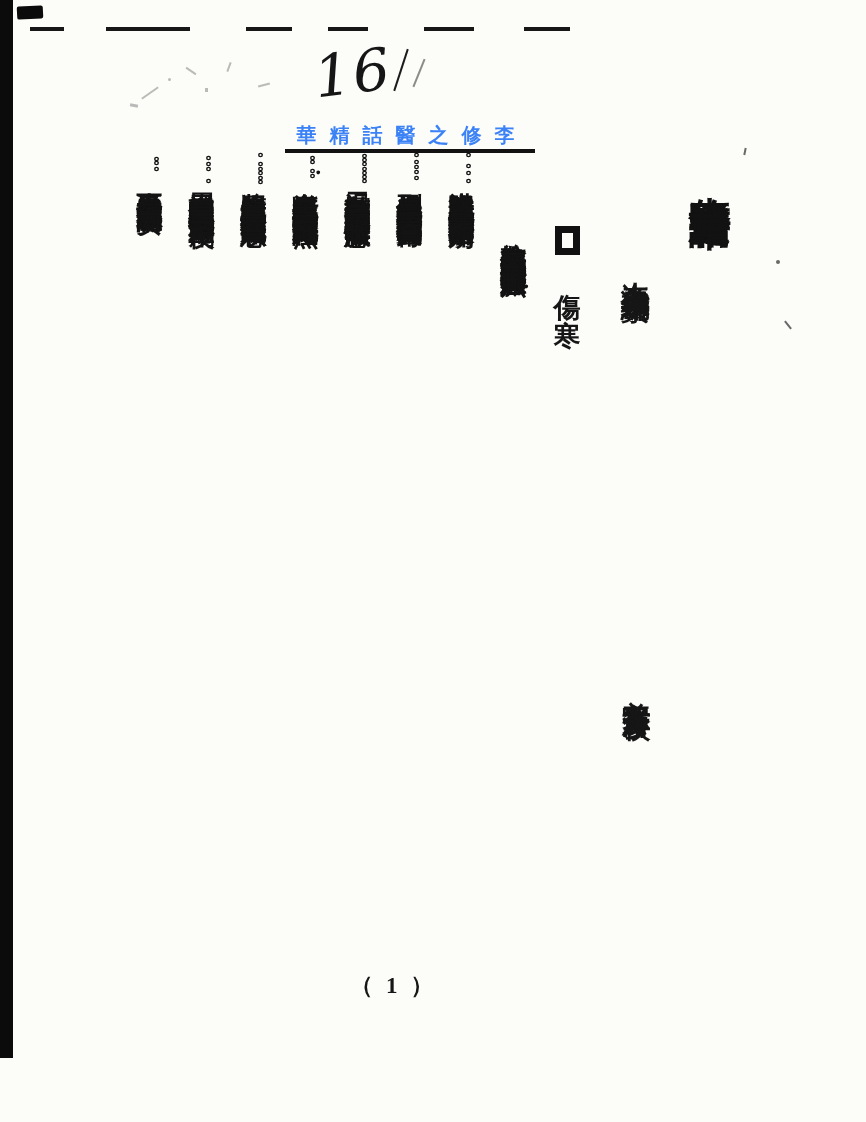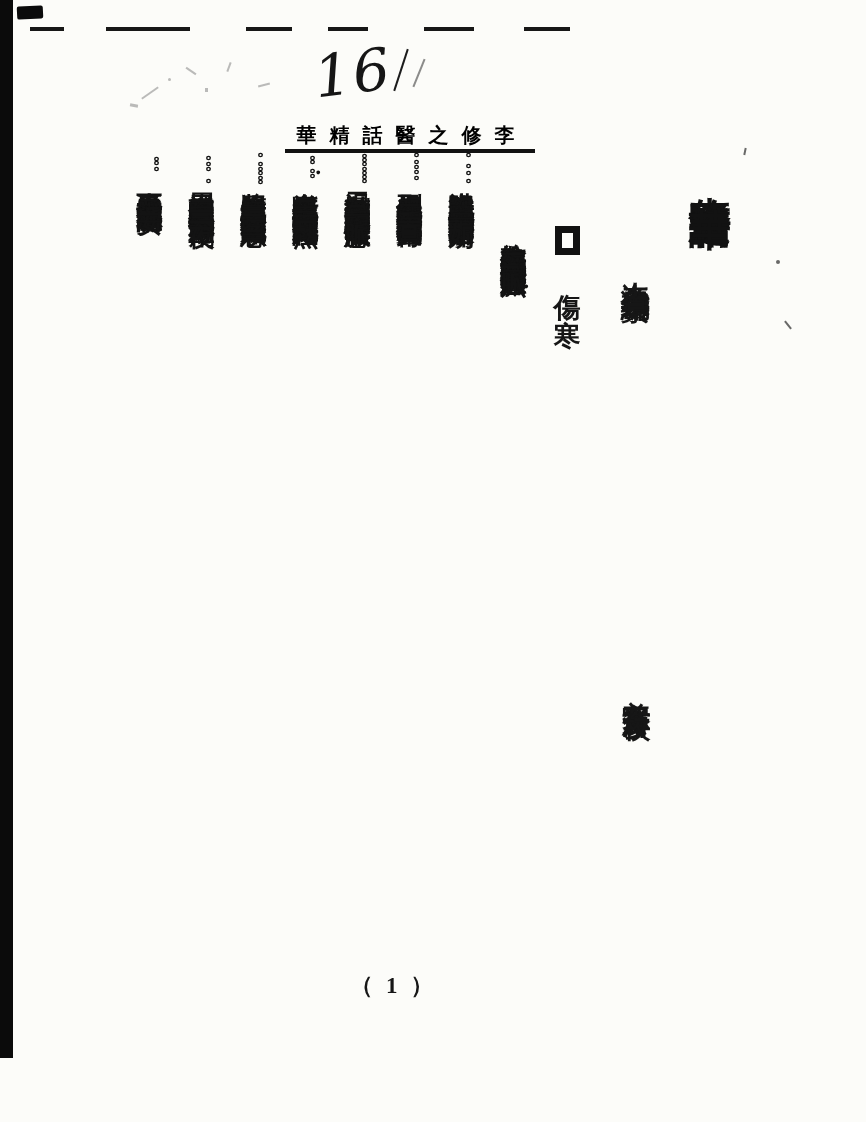--- a/index.html
+++ b/index.html
@@ -18,21 +18,21 @@
   
   .hand{
     position:absolute;left:314px;top:44px;font-size:58px;line-height:1;
     font-style:italic;font-weight:normal;transform:rotate(-7deg);
     font-family:"DejaVu Serif",serif;letter-spacing:2px;
   }
   
   .runhead{
     position:absolute;left:288px;top:123px;width:248px;text-align:center;
     font-size:20px;font-weight:bold;letter-spacing:13px;line-height:24px;
-    color:#000000;white-space:nowrap;
+    color:#3b82f6;white-space:nowrap;
   }
   .runline{position:absolute;left:285px;top:149px;width:250px;height:4px;background:#121212;}
   
   .v{
     position:absolute;writing-mode:vertical-rl;text-orientation:upright;
     font-weight:bold;white-space:nowrap;
   }
   .title-main{left:682px;top:163px;font-size:42px;letter-spacing:2px;color:#121212;}
   .credit-compiler{left:616px;top:258px;font-size:29px;letter-spacing:2px;}
   .credit-proof{left:617px;top:678px;font-size:28px;letter-spacing:2px;}

